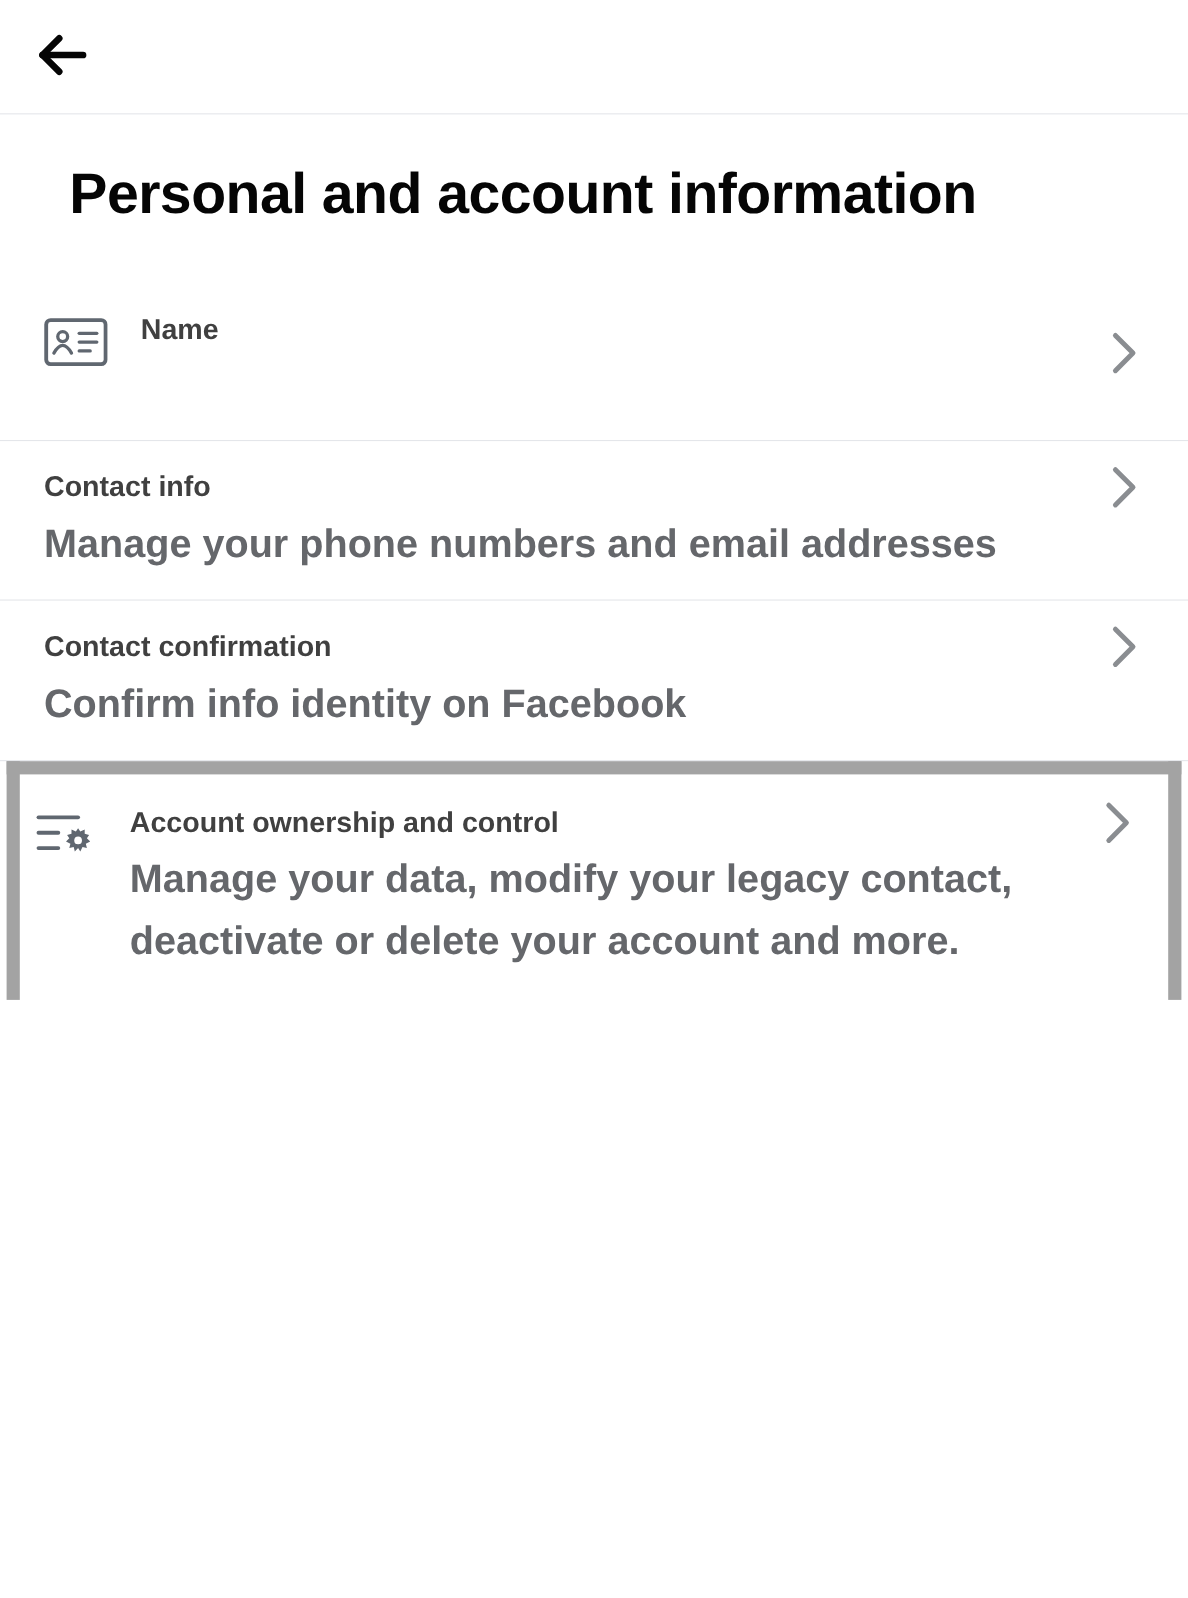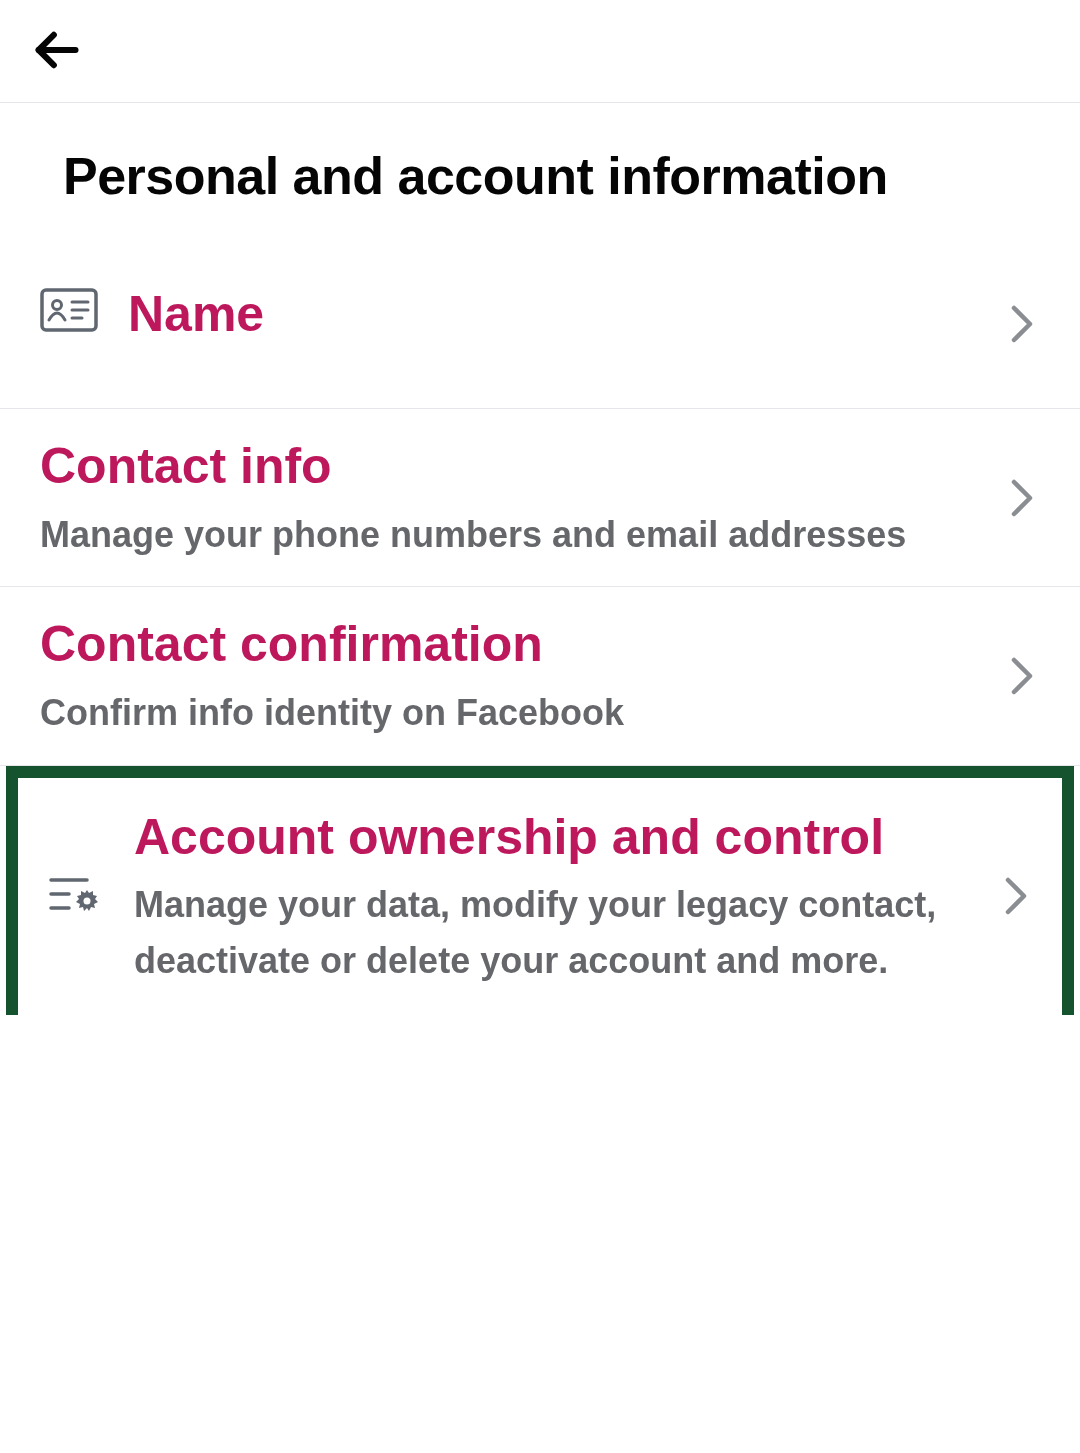--- a/index.html
+++ b/index.html
@@ -28,21 +28,21 @@
     .page-title {
       font-size: 52px;
       font-weight: 700;
       line-height: 1.3;
       padding: 40px 40px 50px 63px;
       color: #050505;
       letter-spacing: -0.5px;
     }
     .list-item {
       display: flex;
-      align-items: center;
+      align-items: flex-start;
       padding: 24px 40px;
       border-bottom: 1px solid #e4e6ea;
       cursor: pointer;
       min-height: 100px;
     }
     .list-item.no-border {
       border-bottom: none;
     }
     .item-icon {
       flex-shrink: 0;
@@ -52,44 +52,44 @@
       display: flex;
       align-items: center;
       justify-content: center;
     }
     .item-content {
       flex: 1;
       min-width: 0;
       padding-right: 20px;
     }
     .item-title {
-      font-size: 50px;
+      font-size: 26px;
       font-weight: 600;
-      color: #be185d;
+      color: #404040;
       line-height: 1.35;
       margin-bottom: 6px;
     }
     .item-subtitle {
       font-size: 36px;
       color: #65676b;
       line-height: 1.55;
       font-weight: 700;
     }
     .chevron {
       flex-shrink: 0;
       width: 36px;
       height: 36px;
       display: flex;
       align-items: center;
       justify-content: center;
     }
     .highlighted {
-      border: 12px solid #14532d;
+      border: 12px solid #a3a3a3;
       margin: 0 6px 0 6px;
-      padding: 26px 28px 26px 28px;
+      padding: 26px 28px 26px 12px;
     }
     .name-row {
       display: flex;
       align-items: flex-start;
       padding: 20px 40px 60px 40px;
       border-bottom: 1px solid #e4e6ea;
       cursor: pointer;
     }
     .name-row .item-content {
       padding-top: 0;

